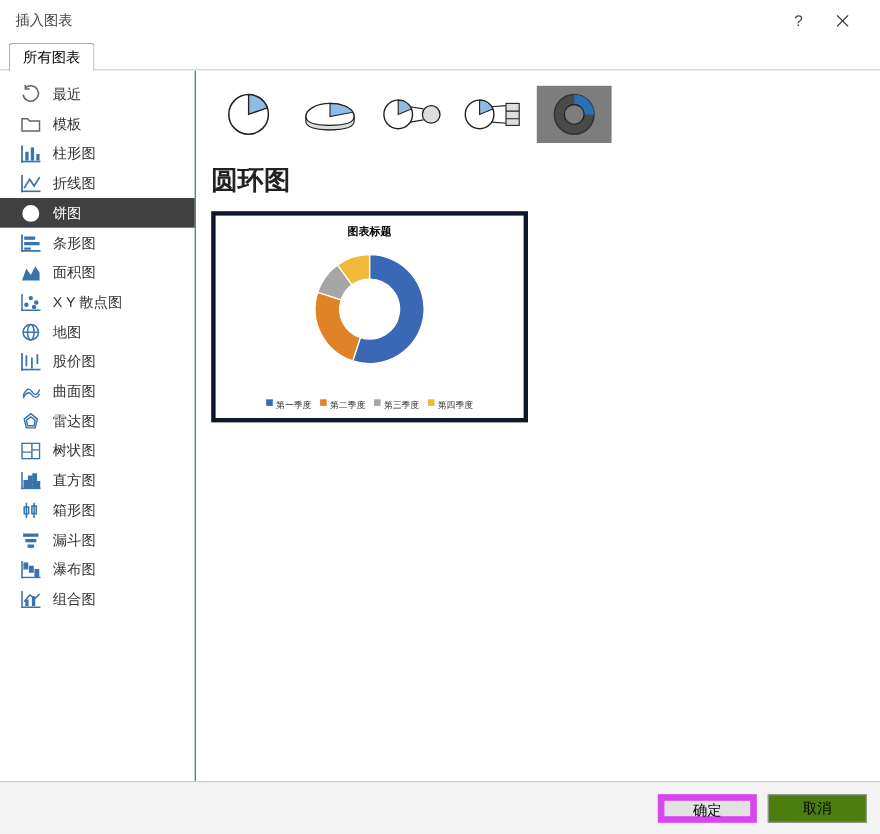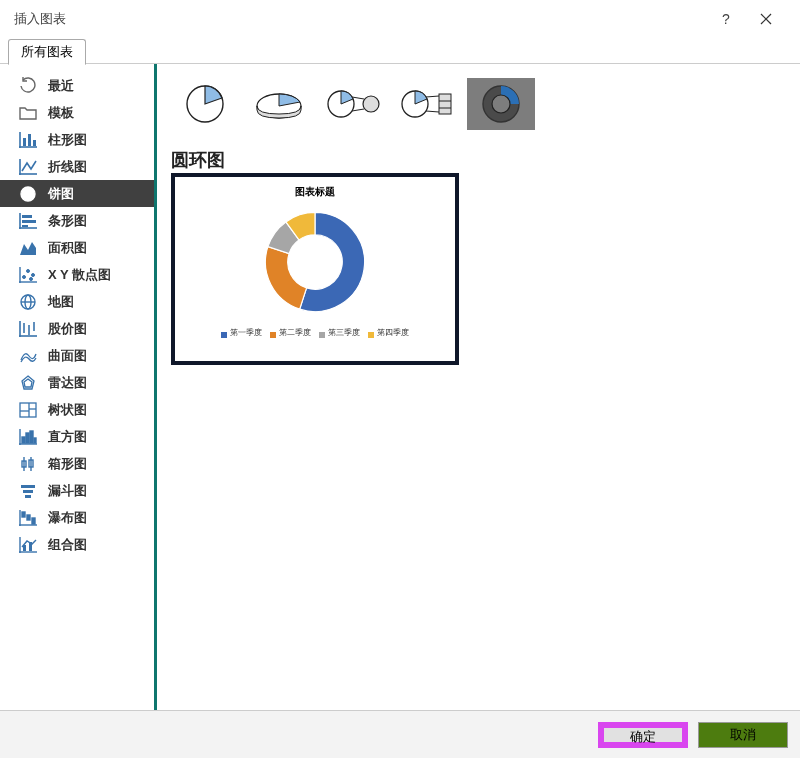--- a/index.html
+++ b/index.html
@@ -56,24 +56,23 @@
       position: relative;
       top: 1px;
       cursor: pointer;
     }
     .content {
       flex: 1;
       display: flex;
       overflow: hidden;
     }
     .sidebar {
-      width: 157px;
+      width: 178px;
       padding: 8px 0;
-      border-right: 3px solid #0f766e;
-      font-weight: bold;
+      border-right: 1px solid #0f766e;
     }
     .sidebar-item {
       display: flex;
       align-items: center;
       height: 27px;
       padding-left: 18px;
       font-size: 13px;
       color: #333;
       cursor: pointer;
       gap: 10px;
@@ -109,23 +108,23 @@
       display: flex;
       align-items: center;
       justify-content: center;
       cursor: pointer;
     }
     .subtype.selected {
       background: #7d7d7d;
     }
     .subtype.selected svg circle.outer { stroke:#333; }
     .section-title {
-      font-size: 18px;
+      font-size: 24px;
       font-weight: bold;
-      margin-bottom: 1px;
+      margin-bottom: 12px;
       color: #222;
     }
     .preview {
       width: 288px;
       height: 192px;
       border: 4px solid #0f172a;
       background: #fff;
       padding: 8px 10px;
       cursor: pointer;
     }
@@ -140,21 +139,21 @@
       justify-content: center;
       margin-bottom: 6px;
     }
     .legend-row {
       display:flex;
       gap:8px;
       justify-content:center;
       font-size:8px;
       color:#333;
     }
-    .legend-item { display:flex; align-items:flex-end; gap:3px;}
+    .legend-item { display:flex; align-items:flex-start; gap:3px;margin-top:17px;}
     .legend-sw { width:6px; height:6px;}
     .footer {
       height: 48px;
       border-top: 1px solid #ccc;
       display: flex;
       align-items: center;
       justify-content: flex-end;
       padding: 0 12px;
       gap: 10px;
       background: #f3f3f3;

